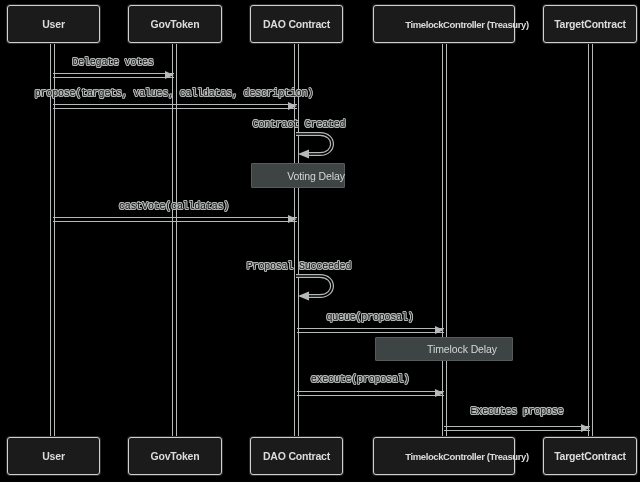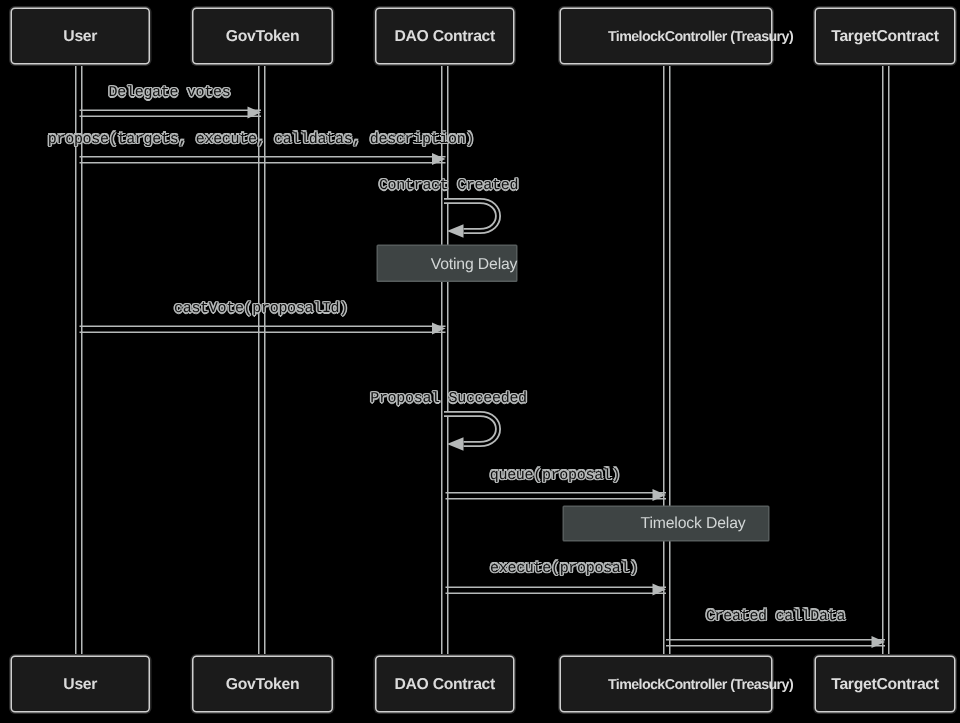--- a/index.html
+++ b/index.html
@@ -76,60 +76,60 @@
     <span class="actor-label actor-label--small">TimelockController (Treasury)</span>
   </div>
   <div class="actor" style="left:543px;top:5px;width:94px">
     <span class="actor-label">TargetContract</span>
   </div>
 
   <div class="msg-label" style="left:113px;top:57px">Delegate votes</div>
   <div class="msg-line" style="left:52.5px;top:72.5px;width:121.5px"></div>
   <div class="arrow-right" style="left:165px;top:70.5px"></div>
 
-  <div class="msg-label" style="left:174px;top:88px">propose(targets, execute, calldatas, description)</div>
+  <div class="msg-label" style="left:174px;top:88px">propose(targets, values, calldatas, description)</div>
   <div class="msg-line" style="left:52.5px;top:103.5px;width:244px"></div>
   <div class="arrow-right" style="left:287.5px;top:101.5px"></div>
 
   <div class="msg-label" style="left:299px;top:119px">Contract Created</div>
   <svg class="loop" style="left:294px;top:130px" width="48" height="30" viewBox="0 0 48 30">
     <path d="M2,4 H26 C42,4 42,24 26,24 H15" stroke="#b6b9b9" stroke-width="4" fill="none"></path>
     <path d="M2,4 H26 C42,4 42,24 26,24 H15" stroke="#000000" stroke-width="1.6" fill="none"></path>
     <polygon points="4,24 15,19.5 15,28.5" fill="#b6b9b9"></polygon>
   </svg>
 
   <div class="note" style="left:251px;top:163px;width:94px;height:25px">
     <span>Voting Delay</span>
   </div>
 
-  <div class="msg-label" style="left:174px;top:201px">castVote(proposalId)</div>
+  <div class="msg-label" style="left:174px;top:201px">castVote(calldatas)</div>
   <div class="msg-line" style="left:52.5px;top:216.5px;width:244px"></div>
   <div class="arrow-right" style="left:287.5px;top:214.5px"></div>
 
 
   <div class="msg-label" style="left:299px;top:261px">Proposal Succeeded</div>
   <svg class="loop" style="left:294px;top:272px" width="48" height="30" viewBox="0 0 48 30">
     <path d="M2,4 H26 C42,4 42,24 26,24 H15" stroke="#b6b9b9" stroke-width="4" fill="none"></path>
     <path d="M2,4 H26 C42,4 42,24 26,24 H15" stroke="#000000" stroke-width="1.6" fill="none"></path>
     <polygon points="4,24 15,19.5 15,28.5" fill="#b6b9b9"></polygon>
   </svg>
 
   <div class="msg-label" style="left:370px;top:312px">queue(proposal)</div>
   <div class="msg-line" style="left:296.5px;top:327.5px;width:147.5px"></div>
   <div class="arrow-right" style="left:435px;top:325.5px"></div>
 
   <div class="note" style="left:375px;top:337px;width:138px;height:24px">
     <span>Timelock Delay</span>
   </div>
 
-  <div class="msg-label" style="left:376px;top:374px">execute(proposal)</div>
+  <div class="msg-label" style="left:360px;top:374px">execute(proposal)</div>
   <div class="msg-line" style="left:296.5px;top:390.5px;width:147.5px"></div>
   <div class="arrow-right" style="left:435px;top:388.5px"></div>
 
-  <div class="msg-label" style="left:517px;top:406px">Created callData</div>
+  <div class="msg-label" style="left:517px;top:406px">Executes propose</div>
   <div class="msg-line" style="left:444px;top:425.5px;width:146px"></div>
   <div class="arrow-right" style="left:581px;top:423.5px"></div>
 
   <div class="actor" style="left:7px;top:437px;width:93px">
     <span class="actor-label">User</span>
   </div>
   <div class="actor" style="left:128px;top:437px;width:94px">
     <span class="actor-label">GovToken</span>
   </div>
   <div class="actor" style="left:250px;top:437px;width:93px">

